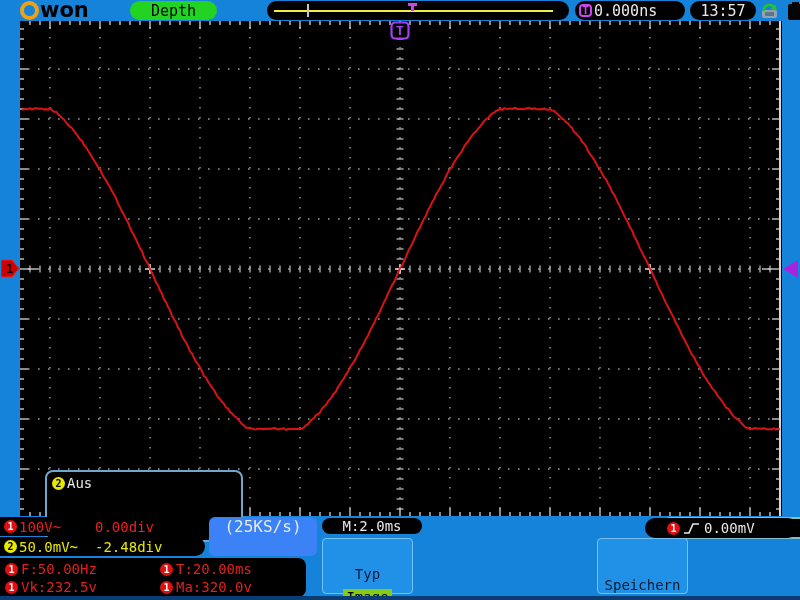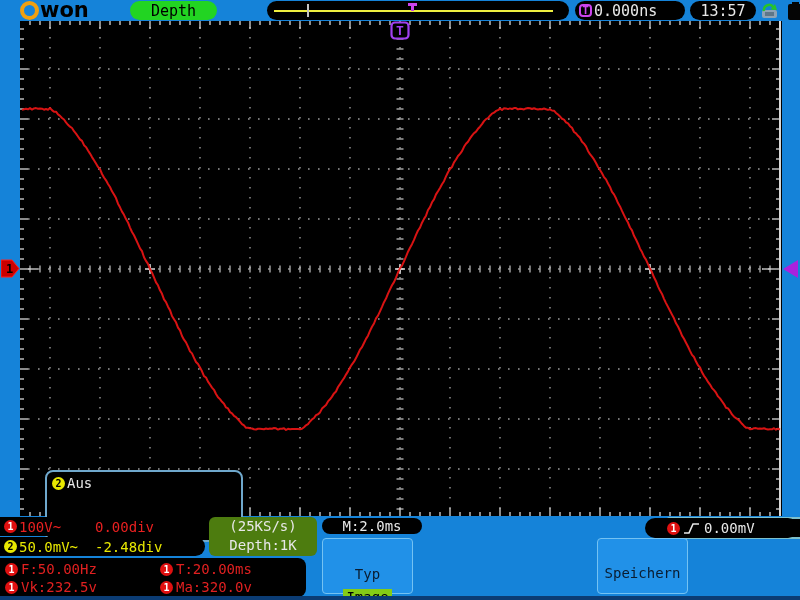--- a/index.html
+++ b/index.html
@@ -58,40 +58,40 @@
 
   
   .ch-pill{position:absolute;left:0;width:205px;height:19px;background:#000;
            border-radius:0 10px 10px 0;display:flex;align-items:center;font-size:14px;}
   .ch-pill .badge{margin-left:4px;}
   .ch1-pill{top:517px;color:#e82020;}
   .ch2-pill{top:537px;color:#e8e800;}
   .vdiv{margin-left:2px;}
   .offs{position:absolute;left:95px;}
 
-  .acq-panel{position:absolute;left:209px;top:517px;width:108px;height:39px;background:#4d7c0f;
-             border-radius:6px;color:#e8e8e8;font-size:14px;text-align:center;}
+  .acq-panel{position:absolute;left:209px;top:517px;width:108px;height:39px;background:#3b82f6;
+             border-radius:6px;color:#e8e8e8;font-size:16px;text-align:center;}
   .acq-panel div{height:19px;line-height:19px;}
 
   .m-pill{left:322px;top:518px;width:100px;height:16px;justify-content:center;font-size:14px;}
 
   .trigset-pill{left:645px;top:518px;width:153px;height:20px;font-size:14px;gap:3px;
                 padding-left:22px;box-sizing:border-box;}
 
   .meas-panel{position:absolute;left:0;top:558px;width:306px;height:39px;background:#000;
               border-radius:0 8px 8px 0;color:#e02020;font-size:14px;}
   .meas-item{position:absolute;display:flex;align-items:center;gap:3px;}
 
   .soft-btn{position:absolute;top:538px;width:91px;height:56px;background:#2191e8;
             border:1px solid #74c2f2;border-radius:4px;box-sizing:border-box;
             color:#0a1c30;font-size:14px;text-align:center;cursor:pointer;}
   .typ-btn{left:322px;}
   .typ-btn .lbl{margin-top:27px;}
   .typ-btn .val{display:inline-block;margin-top:7px;background:#84cc16;color:#000;padding:0 3px;}
-  .save-btn{left:597px;display:flex;align-items:flex-end;justify-content:center;padding-bottom:12px;}
+  .save-btn{left:597px;display:flex;align-items:flex-end;justify-content:center;padding-bottom:0;}
 
   .bottom-strip{position:absolute;left:0;top:596px;width:800px;height:4px;background:#0b3c74;}
 </style>
 </head>
 <body>
 
 <div id="screen">
 
   <div class="topbar">
     <div class="logo">
@@ -560,21 +560,20 @@
       <span class="offs">0.00div</span>
     </div>
     <div class="ch-pill ch2-pill">
       <span class="badge badge-yel">2</span>
       <span class="vdiv">50.0mV~</span>
       <span class="offs">-2.48div</span>
     </div>
 
     <div class="acq-panel">
       <div>(25KS/s)</div>
-      <div>Depth:1K</div>
     </div>
 
     <div class="pill m-pill">M:2.0ms</div>
 
     <div class="pill trigset-pill">
       <span class="badge badge-red">1</span>
       <svg width="18" height="14">
         <path d="M1,12 H6 L10,3 H16" stroke="#e8e8e8" stroke-width="1.6" fill="none"></path>
       </svg>
       <span>0.00mV</span>

